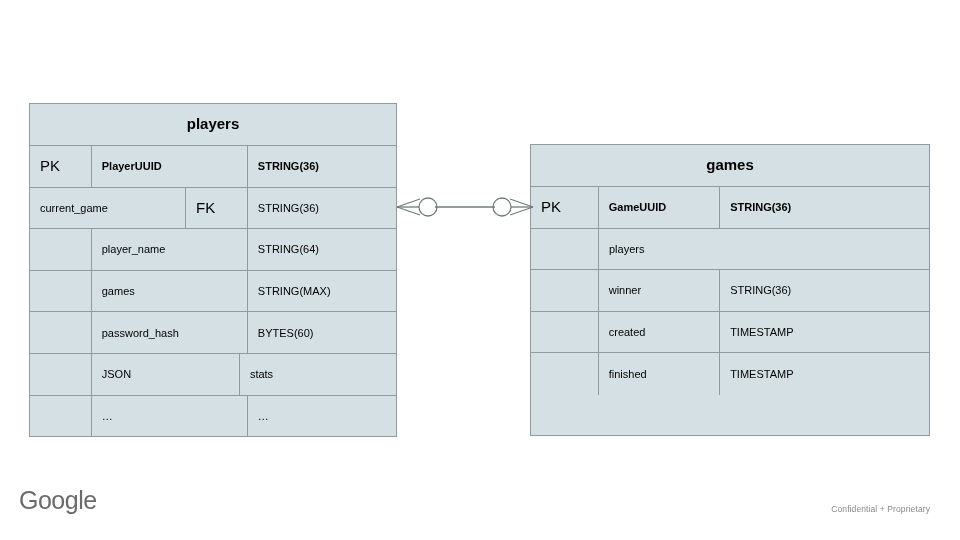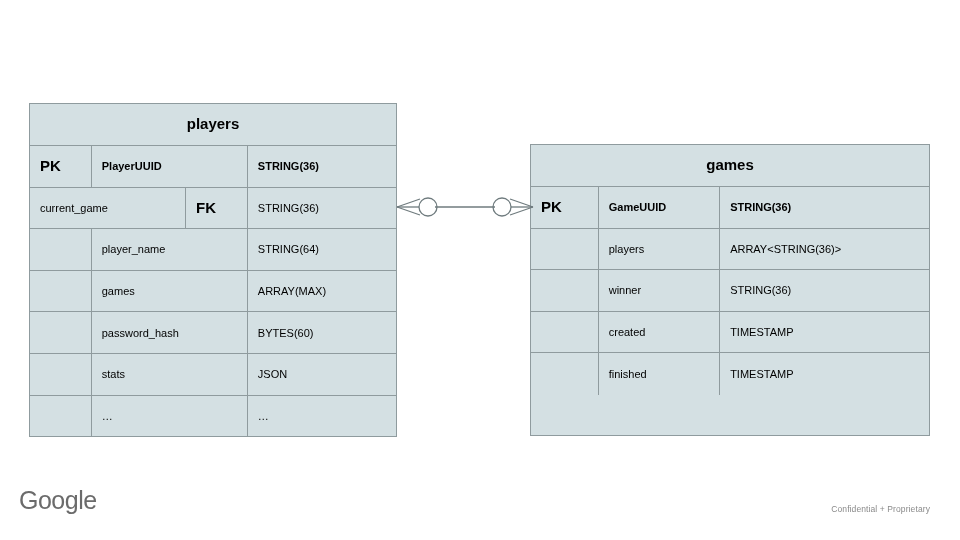--- a/index.html
+++ b/index.html
@@ -58,21 +58,21 @@
 
   .er-title {
     justify-content: center;
     font-weight: bold;
     font-size: 15px;
     border-right: none;
     width: 100%;
   }
 
   .key-cell {
-    font-weight: bold;
+    font-weight: normal;
     font-size: 15px;
   }
 
   .bold-cell {
     font-weight: bold;
   }
 
   
   #players-table {
     left: 29px;
@@ -162,33 +162,33 @@
 
     <div class="er-row">
       <div class="er-cell c0 key-cell"></div>
       <div class="er-cell c1">player_name</div>
       <div class="er-cell c2">STRING(64)</div>
     </div>
 
     <div class="er-row">
       <div class="er-cell c0 key-cell"></div>
       <div class="er-cell c1">games</div>
-      <div class="er-cell c2">ARRAY(MAX)</div>
+      <div class="er-cell c2">STRING(MAX)</div>
     </div>
 
     <div class="er-row">
       <div class="er-cell c0 key-cell"></div>
       <div class="er-cell c1">password_hash</div>
       <div class="er-cell c2">BYTES(60)</div>
     </div>
 
     <div class="er-row">
       <div class="er-cell c0 key-cell"></div>
+      <div class="er-cell c2">JSON</div>
       <div class="er-cell c1">stats</div>
-      <div class="er-cell c2">JSON</div>
     </div>
 
     <div class="er-row">
       <div class="er-cell c0 key-cell"></div>
       <div class="er-cell c1">…</div>
       <div class="er-cell c2">…</div>
     </div>
 
   </div>
 
@@ -200,21 +200,20 @@
 
     <div class="er-row">
       <div class="er-cell c0 key-cell">PK</div>
       <div class="er-cell c1 bold-cell">GameUUID</div>
       <div class="er-cell c2 bold-cell">STRING(36)</div>
     </div>
 
     <div class="er-row">
       <div class="er-cell c0 key-cell"></div>
       <div class="er-cell c1">players</div>
-      <div class="er-cell c2">ARRAY&lt;STRING(36)&gt;</div>
     </div>
 
     <div class="er-row">
       <div class="er-cell c0 key-cell"></div>
       <div class="er-cell c1">winner</div>
       <div class="er-cell c2">STRING(36)</div>
     </div>
 
     <div class="er-row">
       <div class="er-cell c0 key-cell"></div>

